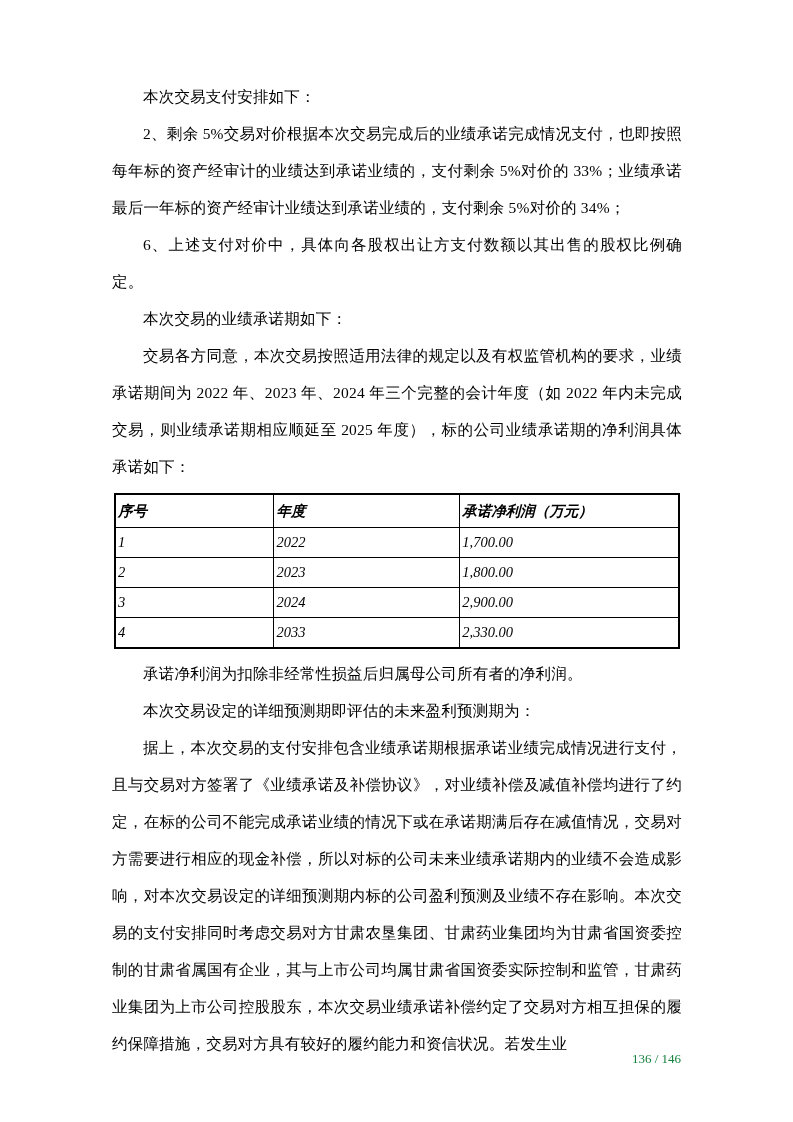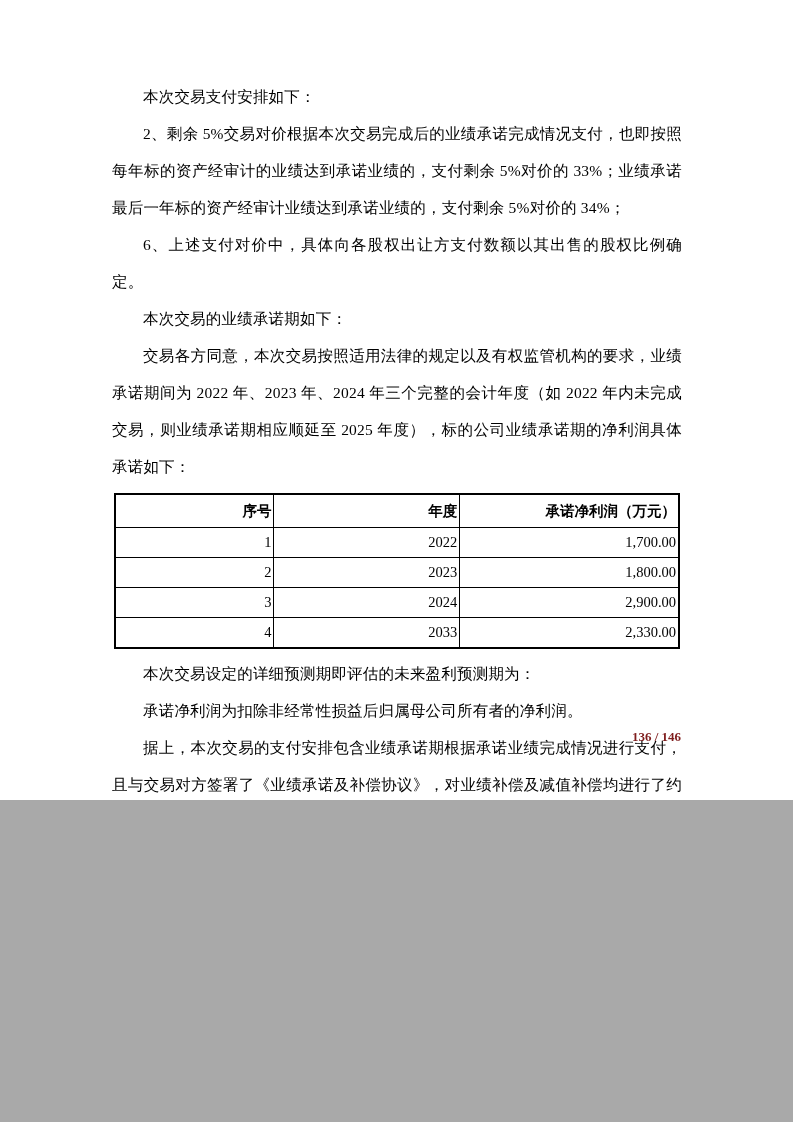--- a/index.html
+++ b/index.html
@@ -6,21 +6,21 @@
     margin: 0;
     padding: 0;
     background: #a9a9a9;
   }
   body {
     font-family: "Liberation Serif", "DejaVu Serif", serif;
   }
   .page {
     position: relative;
     width: 793px;
-    height: 800px;
+    height: 1122px;
     background: #ffffff;
     margin: 0 auto;
     box-sizing: border-box;
     overflow: hidden;
   }
   .content {
     position: absolute;
     left: 112px;
     top: 78px;
     width: 570px;
@@ -42,25 +42,26 @@
     padding: 0 2px;
   }
   table.commit {
     width: 100%;
     border-collapse: collapse;
     font-size: 14.5px;
     table-layout: fixed;
   }
   table.commit th, table.commit td {
     border: 1px solid #000;
-    text-align: right;
+    text-align: left;
     padding: 3px 2px;
     height: 23px;
     font-weight: normal;
     color: #000;
+    font-style: italic;
   }
   table.commit thead th {
     font-weight: bold;
     height: 26px;
   }
   table.commit tr.headrow th {
     border-top: 2.5px solid #000;
     border-bottom: 1px solid #000;
   }
   table.commit tr:last-child td {
@@ -74,22 +75,22 @@
   }
   .col-no { width: 28%; }
   .col-year { width: 33%; }
   .col-profit { width: 39%; }
 
   .footer {
     position: absolute;
     right: 112px;
     bottom: 55px;
     font-size: 13px;
-    font-weight: bold;
-    color: #7f1d1d;
+    font-weight: normal;
+    color: #15803d;
     font-family: "Liberation Serif", serif;
   }
 </style>
 </head>
 <body>
 
 <div class="page">
   <div class="content">
 
     <p class="para indent">本次交易支付安排如下：</p>
@@ -125,20 +126,20 @@
           </tr>
           <tr>
             <td>4</td>
             <td>2033</td>
             <td>2,330.00</td>
           </tr>
         </tbody>
       </table>
     </div>
 
+    <p class="para indent">承诺净利润为扣除非经常性损益后归属母公司所有者的净利润。</p>
     <p class="para indent">本次交易设定的详细预测期即评估的未来盈利预测期为：</p>
-    <p class="para indent">承诺净利润为扣除非经常性损益后归属母公司所有者的净利润。</p>
     <p class="para indent">据上，本次交易的支付安排包含业绩承诺期根据承诺业绩完成情况进行支付，且与交易对方签署了《业绩承诺及补偿协议》，对业绩补偿及减值补偿均进行了约定，在标的公司不能完成承诺业绩的情况下或在承诺期满后存在减值情况，交易对方需要进行相应的现金补偿，所以对标的公司未来业绩承诺期内的业绩不会造成影响，对本次交易设定的详细预测期内标的公司盈利预测及业绩不存在影响。本次交易的支付安排同时考虑交易对方甘肃农垦集团、甘肃药业集团均为甘肃省国资委控制的甘肃省属国有企业，其与上市公司均属甘肃省国资委实际控制和监管，甘肃药业集团为上市公司控股股东，本次交易业绩承诺补偿约定了交易对方相互担保的履约保障措施，交易对方具有较好的履约能力和资信状况。若发生业</p>
 
   </div>
 
   <div class="footer">136 / 146</div>
 </div>
 
 </body></html>

